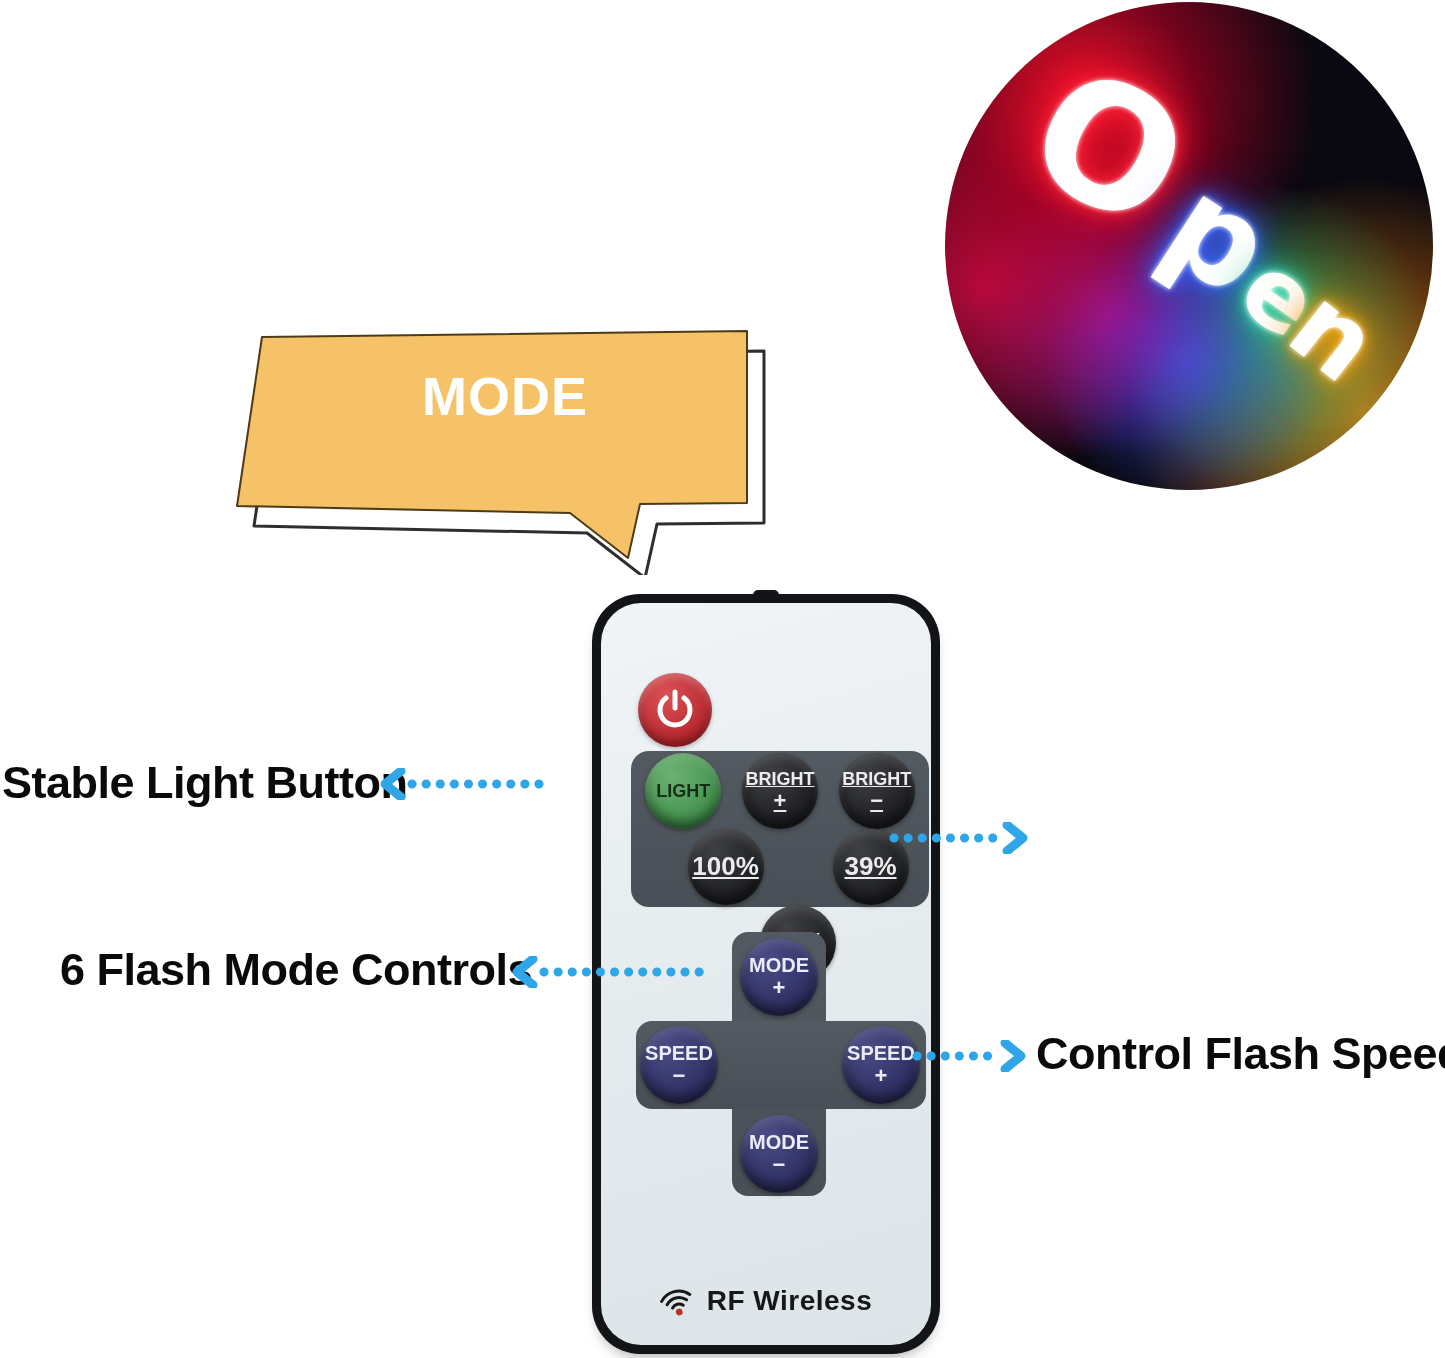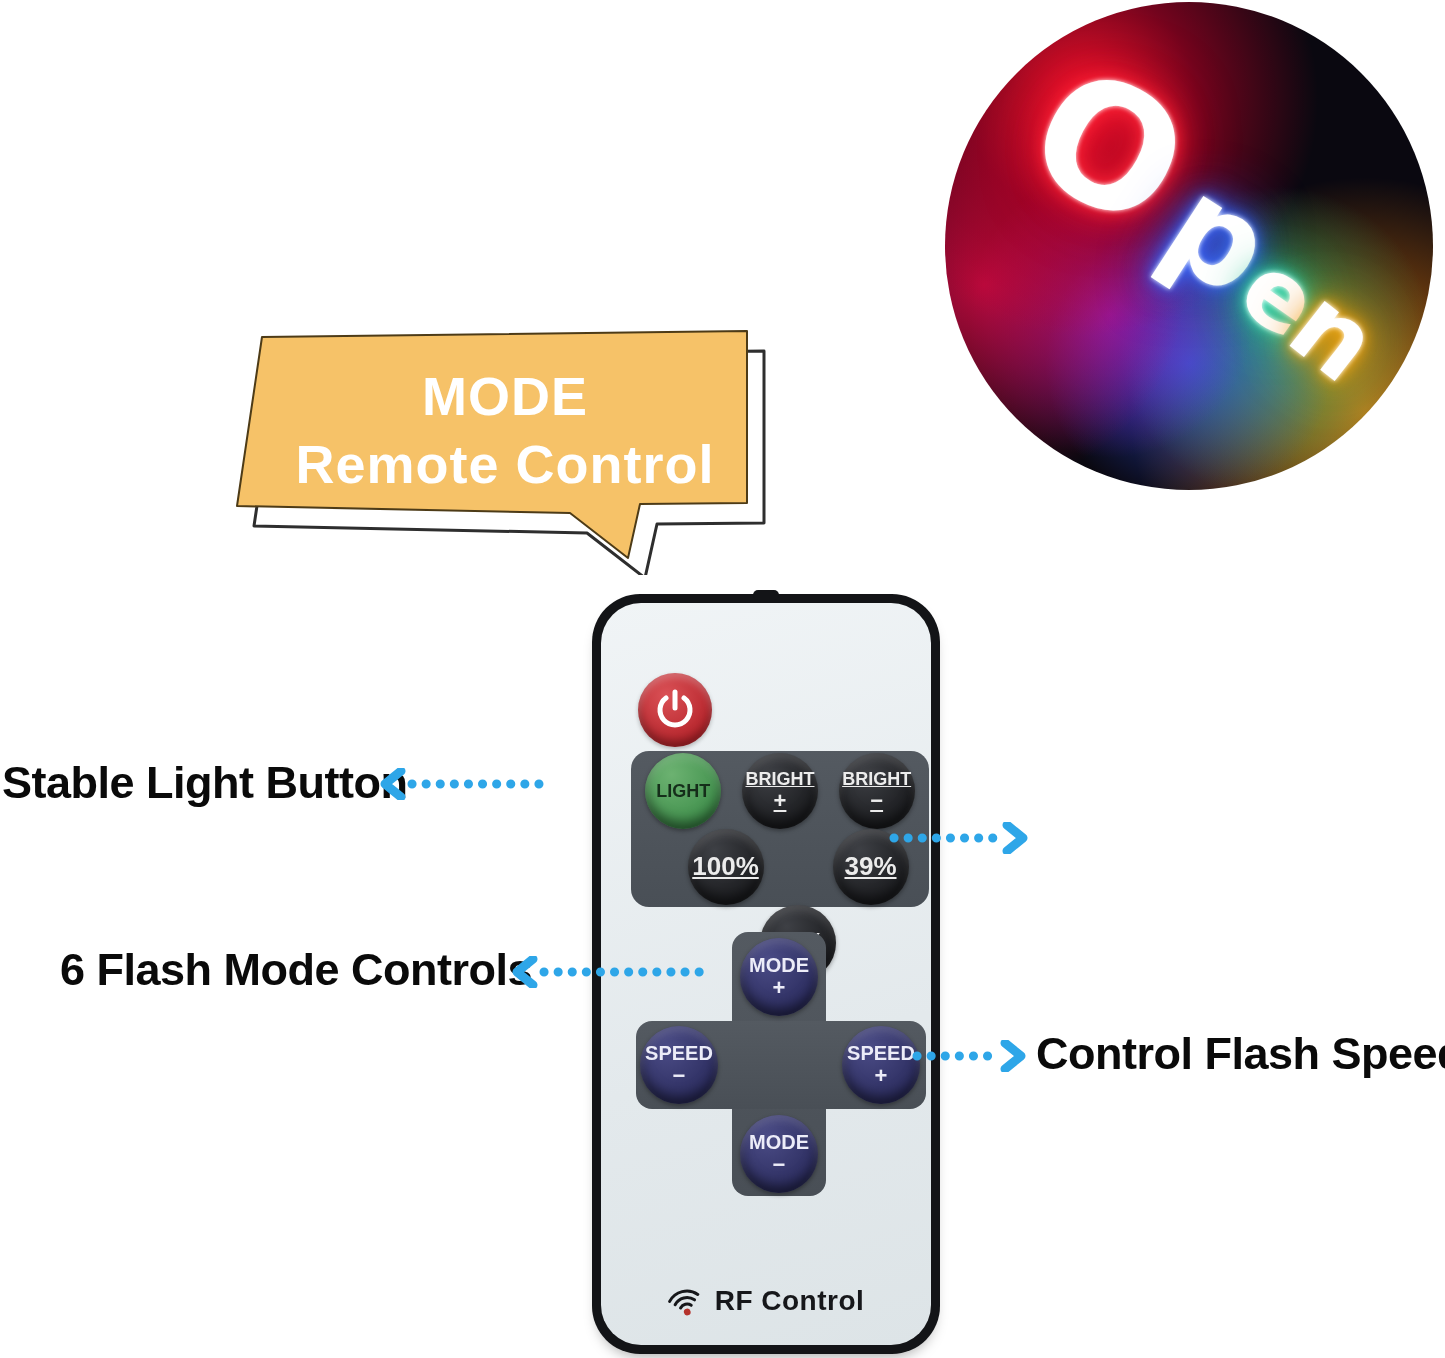--- a/index.html
+++ b/index.html
@@ -102,21 +102,20 @@
 <body>
 
 <div id="canvas">
 
   <svg class="bubble-svg" width="580" height="260" viewBox="0 0 580 260">
     <polygon points="64,42 549,36 549,208 442,209 430,263 372,218 39,211" fill="#ffffff" stroke="#2e2e2e" stroke-width="3" stroke-linejoin="round"></polygon>
     <polygon points="47,22 532,16 532,188 425,189 413,243 355,198 22,191" stroke="#4d3b17" stroke-width="2" stroke-linejoin="round" fill="#f6c268"></polygon>
   </svg>
   <div class="bubble-text">
     <div>MODE</div>
-    <div>Remote Control</div>
   </div>
 
   <div class="neon-circle">
     <span class="neon-letter nl-o">O</span>
     <span class="neon-letter nl-p">p</span>
     <span class="neon-letter nl-e">e</span>
     <span class="neon-letter nl-n">n</span>
   </div>
 
   <div class="remote">
@@ -175,21 +174,21 @@
 
       <div class="rf-row">
         <svg width="38" height="32" viewBox="0 0 38 32">
           <g transform="rotate(-14 19 26)">
             <path d="M13.5 21.5 A 7.5 7.5 0 0 1 24.5 21.5" fill="none" stroke="#16171a" stroke-width="3" stroke-linecap="round"></path>
             <path d="M9 17 A 13.5 13.5 0 0 1 29 17" fill="none" stroke="#16171a" stroke-width="3" stroke-linecap="round"></path>
             <path d="M4.5 12.5 A 19.5 19.5 0 0 1 33.5 12.5" fill="none" stroke="#16171a" stroke-width="3" stroke-linecap="round"></path>
             <circle cx="19" cy="27" r="3.4" fill="#b5332c"></circle>
           </g>
         </svg>
-        <span class="rf-text">RF Control</span>
+        <span class="rf-text">RF Wireless</span>
       </div>
 
     </div>
   </div>
 
   <div class="callout lbl-stable">Stable Light Button</div>
   <div class="callout lbl-flash">6 Flash Mode Controls</div>
   <div class="callout lbl-speed">Control Flash Speed</div>
 
   <svg class="arrow-svg" style="left:380px;top:768px" width="176" height="32" viewBox="0 0 176 32">

